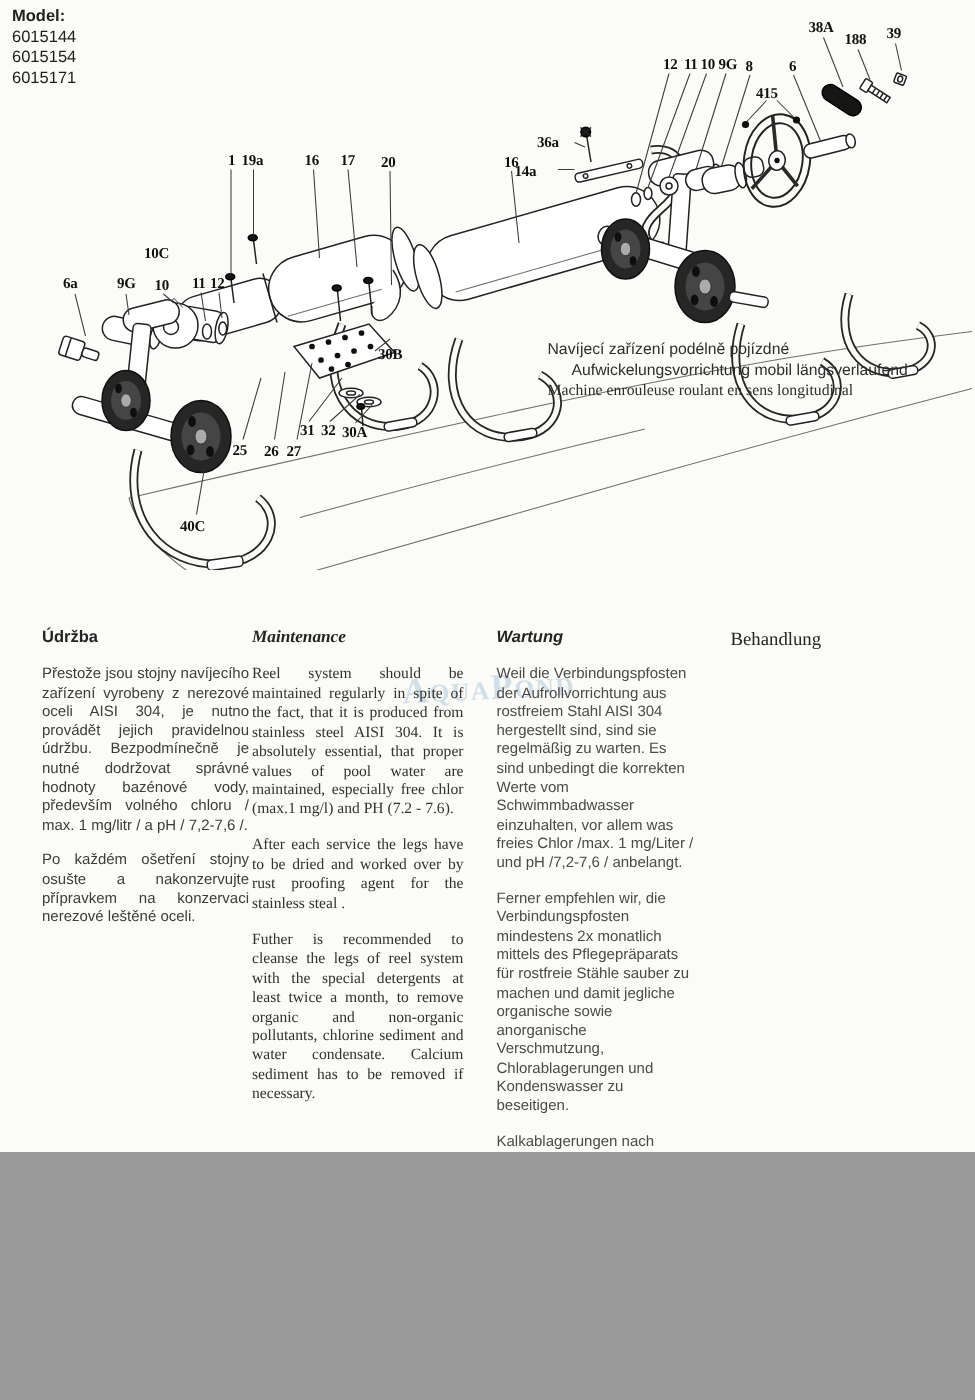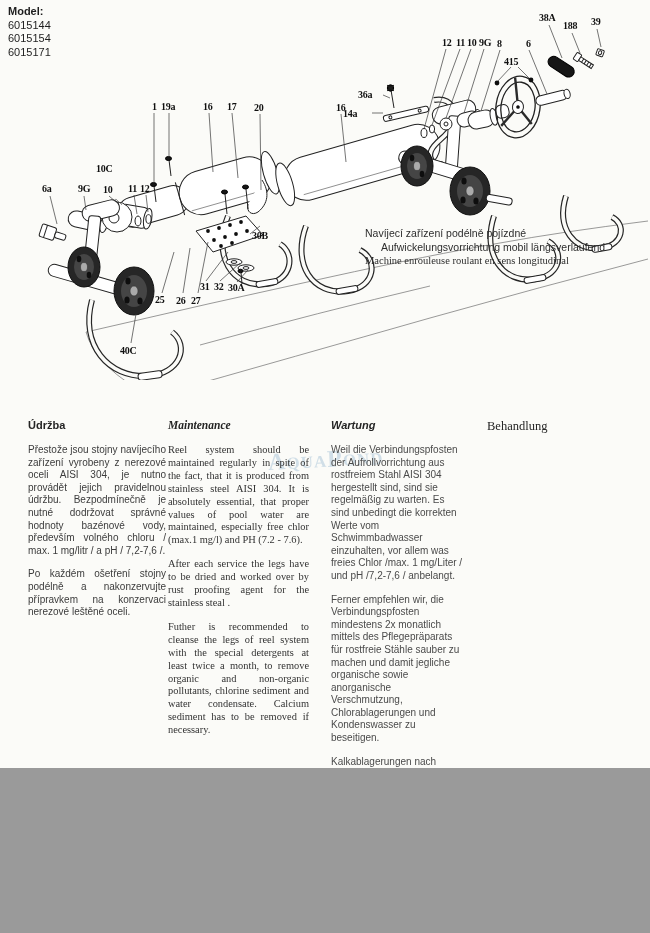--- a/index.html
+++ b/index.html
@@ -352,21 +352,21 @@
     <div class="cap-cs">Navíjecí zařízení podélně pojízdné</div>
     <div class="cap-de">Aufwickelungsvorrichtung mobil längsverlaufend</div>
     <div class="cap-fr">Machine enrouleuse roulant en sens longitudinal</div>
   </div>
 
   <div class="watermark">AquaPond</div>
 
   <section class="col col-cs">
     <h3>Údržba</h3>
     <p>Přestože jsou stojny navíjecího zařízení vyrobeny z nerezové oceli AISI 304, je nutno provádět jejich pravidelnou údržbu. Bezpodmínečně je nutné dodržovat správné hodnoty bazénové vody, především volného chloru / max. 1 mg/litr / a pH / 7,2-7,6 /.</p>
-    <p>Po každém ošetření stojny podélně a nakonzervujte přípravkem na konzervaci nerezové leštěné oceli.</p>
+    <p>Po každém ošetření stojny osušte a nakonzervujte přípravkem na konzervaci nerezové leštěné oceli.</p>
   </section>
 
   <section class="col col-en">
     <h3>Maintenance</h3>
     <p>Reel system should be maintained regularly in spite of the fact, that it is produced from stainless steel  AISI 304. It is absolutely essential, that proper values of pool water are maintained, especially free chlor (max.1 mg/l) and PH (7.2 - 7.6).</p>
     <p>After each service the legs have to be dried and worked over by rust proofing agent for the stainless steal .</p>
     <p>Futher is recommended to cleanse the legs of reel system with the special detergents at least twice a month,  to remove organic and non-organic pollutants, chlorine sediment and water condensate. Calcium sediment  has to be removed if necessary.</p>
   </section>
 
   <section class="col col-de">

